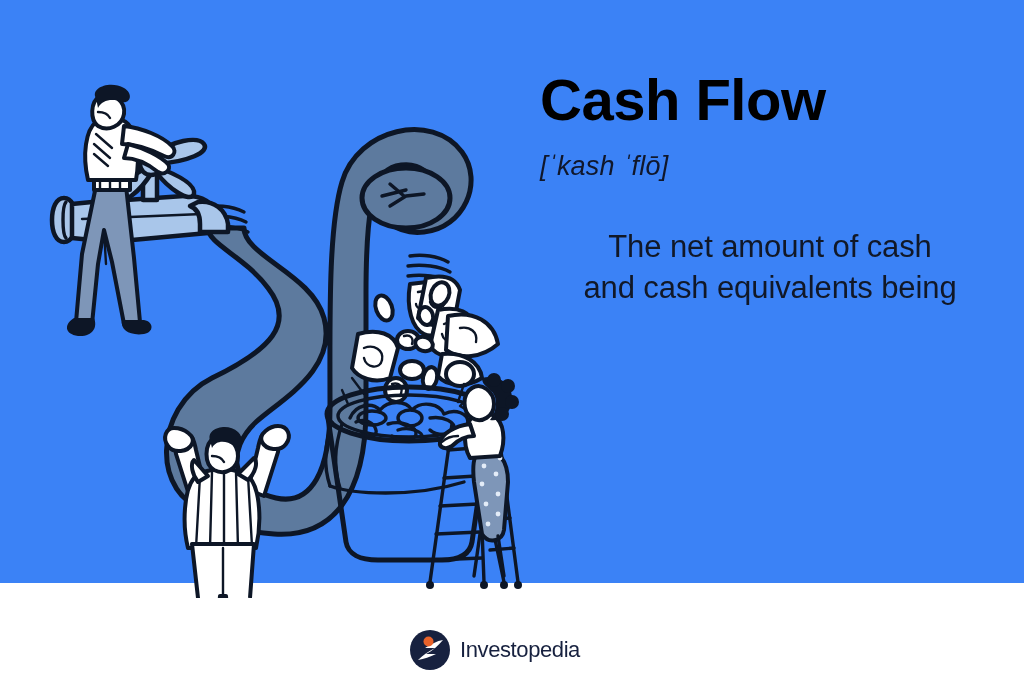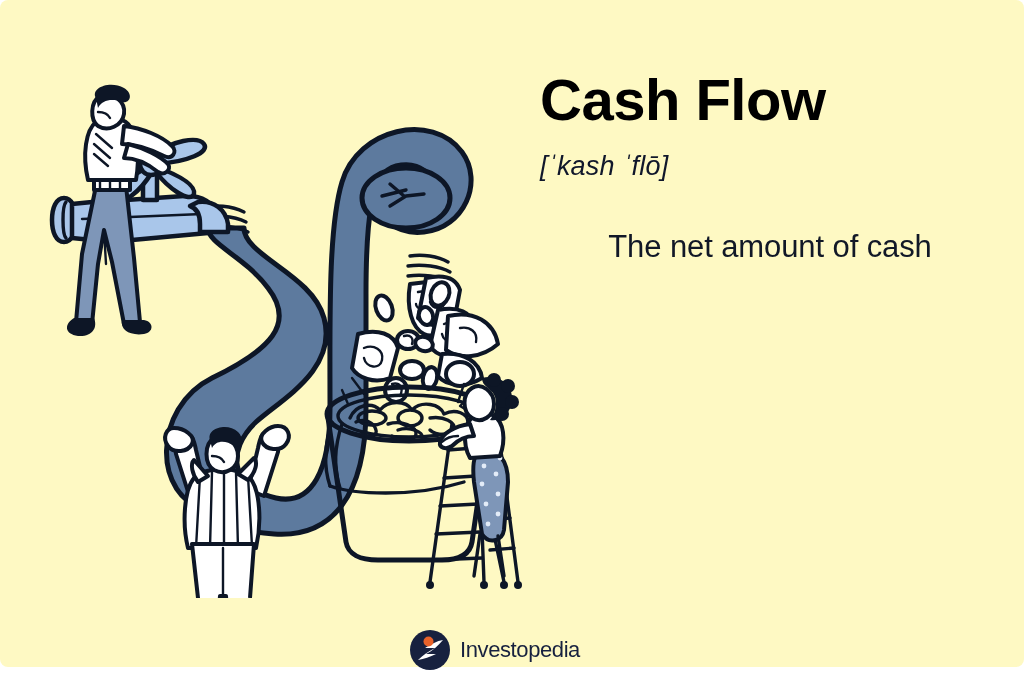--- a/index.html
+++ b/index.html
@@ -4,23 +4,22 @@
 <title>Cash Flow — Investopedia</title>
 <style>
   * { margin:0; padding:0; box-sizing:border-box; }
   html, body {
     width:1024px; height:683px;
     font-family:"Liberation Sans", sans-serif;
     overflow:hidden;
   }
   #card {
     position:relative;
-    width:1024px; height:667px;
-    background:#fef9c3;
-    border-radius:8px;
+    width:1024px; height:583px;
+    background:#3b82f6;
   }
 
   
   #illustration {
     position:absolute;
     left:12px; top:78px;
     width:520px; height:520px;
   }
   #illustration svg { display:block; width:100%; height:100%; }
 
@@ -329,20 +328,21 @@
       </g>
 
     </svg>
   </div>
 
   <div id="text-col">
     <h1 id="page-title">Cash Flow</h1>
     <div id="pronunciation">[ˈkash ˈflō]</div>
     <div id="definition">
       <span class="defline">The net amount of cash</span>
+      <span class="defline">and cash equivalents being</span>
     </div>
   </div>
 
   <div id="logo">
     <svg id="logo-mark" viewBox="0 0 42 42">
       <circle cx="21" cy="21" r="20" fill="#17213f"></circle>
       <path d="M 9 31 C 14 26, 20 22, 26 19 L 16 19 C 22 15, 28 12, 34 11
                C 29 17, 23 22, 17 25 L 27 25 C 21 28, 15 30, 9 31 Z" fill="#ffffff"></path>
       <circle cx="19.5" cy="12.5" r="5" fill="#e8622a"></circle>
     </svg>

